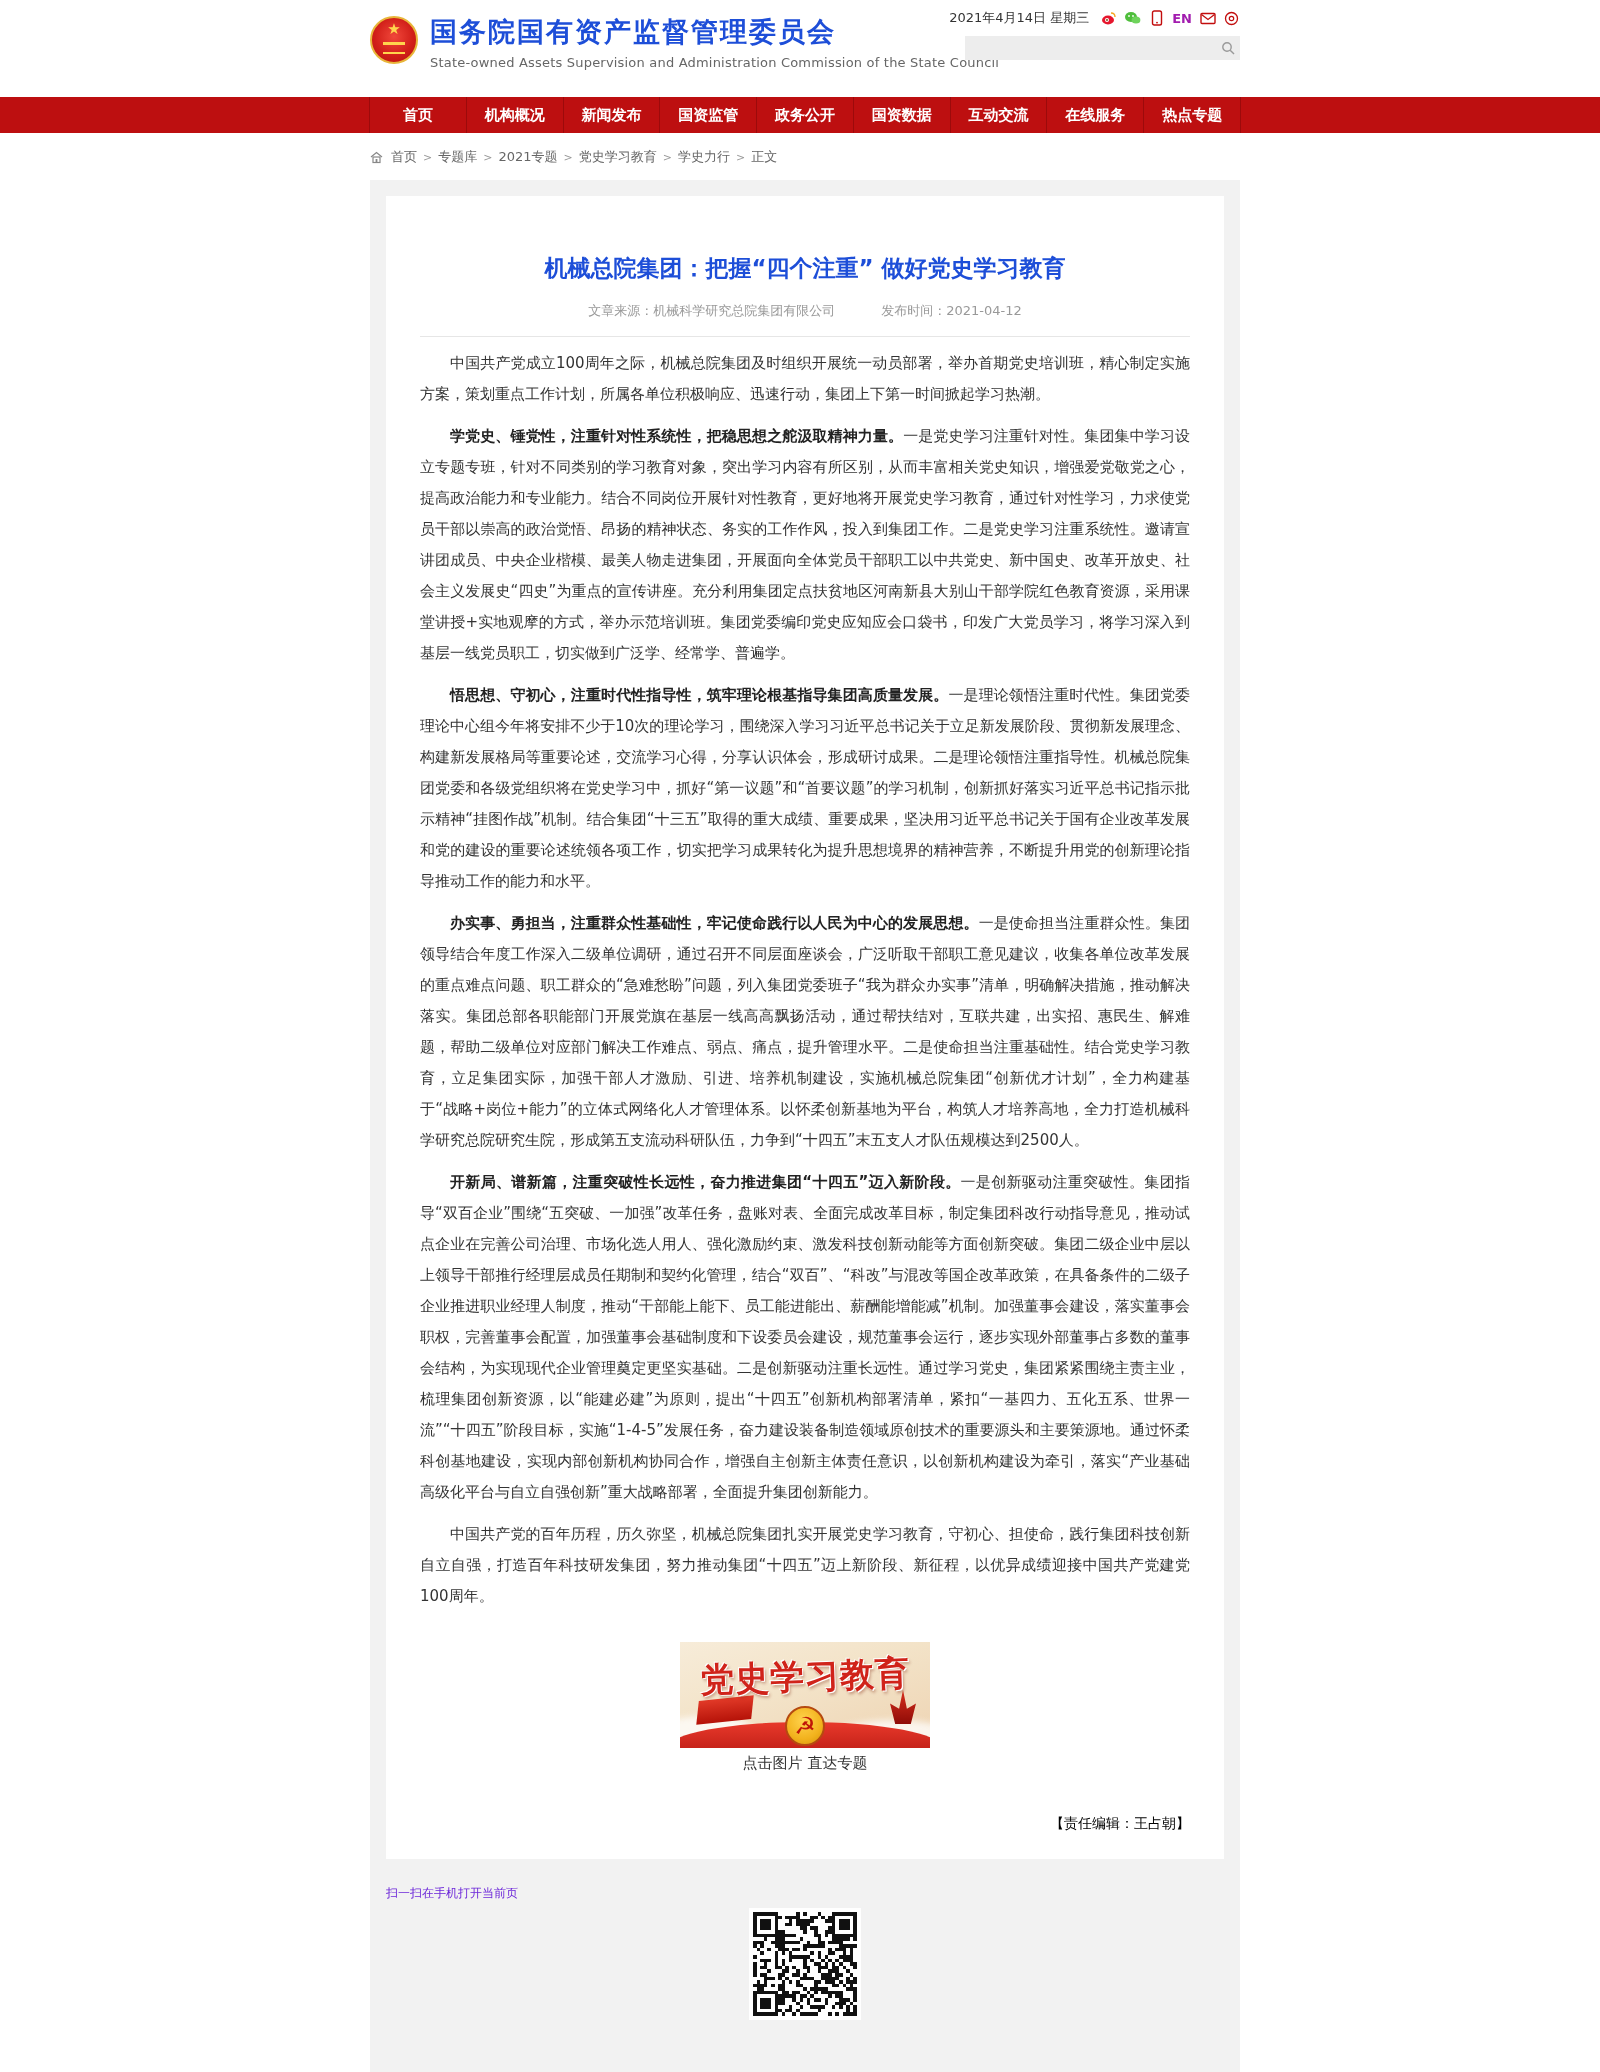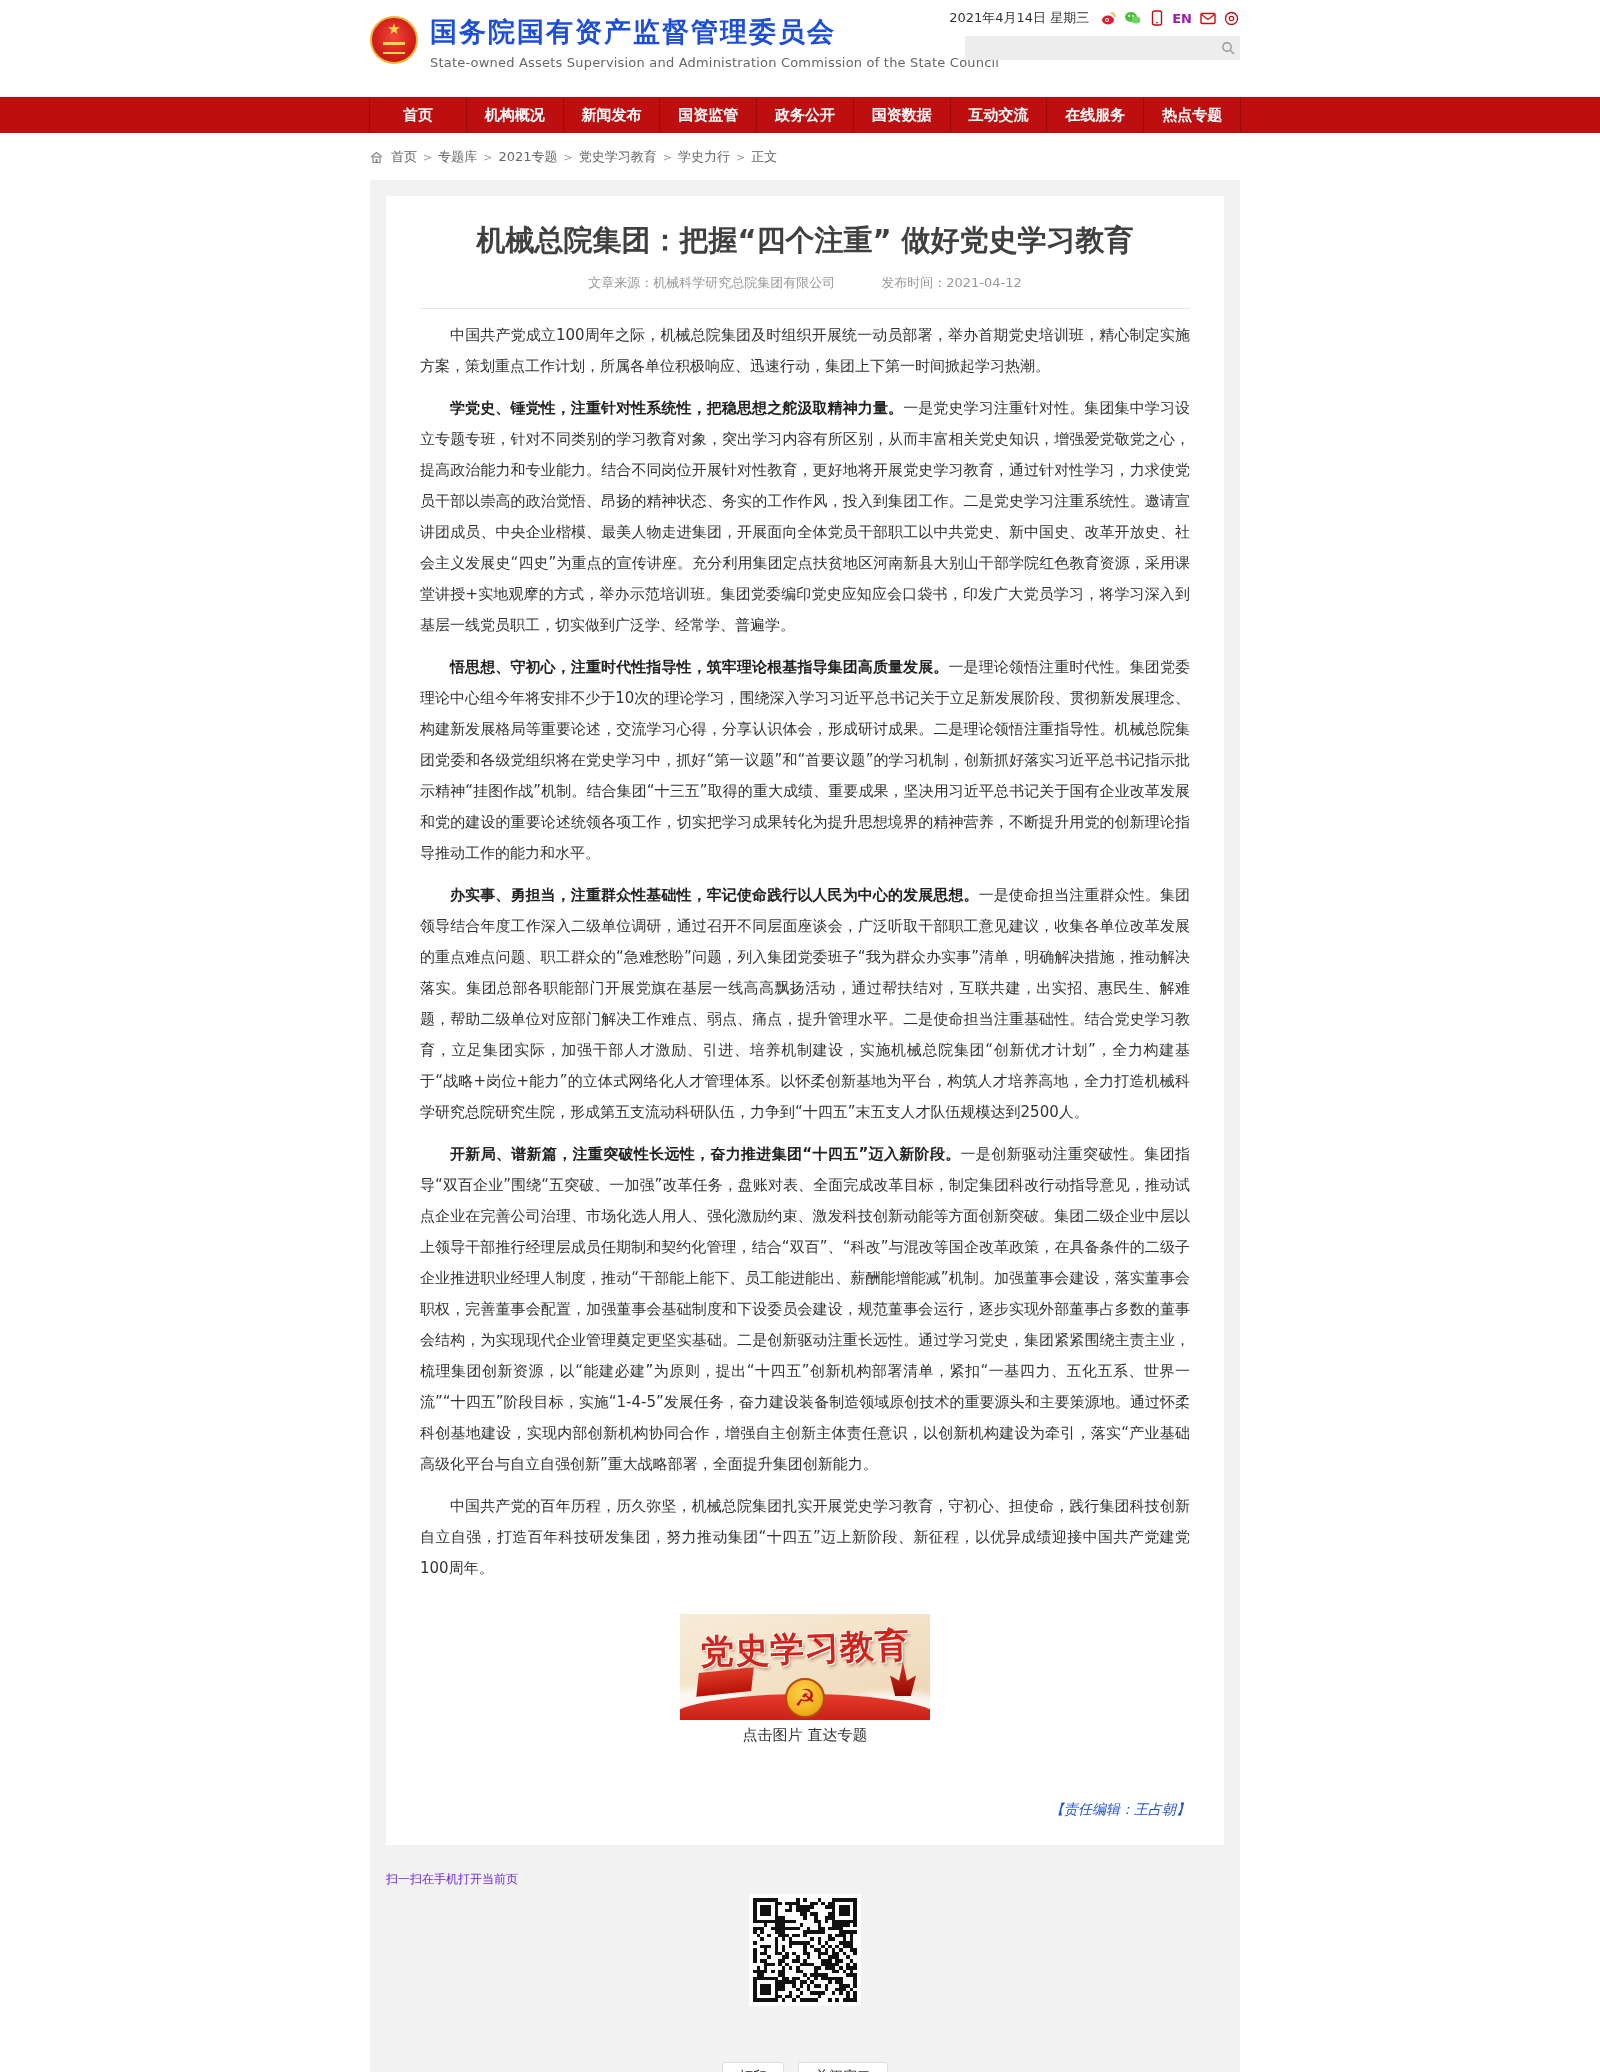--- a/index.html
+++ b/index.html
@@ -45,21 +45,21 @@
   
   .breadcrumb { margin:14px 0 0 370px; height:20px; display:flex; align-items:center;
     font-size:13px; color:#666; gap:6px; }
   .breadcrumb .crumb { cursor:pointer; }
   .breadcrumb .sep { color:#999; font-size:11px; }
   .crumb-home-icon { display:inline-flex; margin-right:2px; }
 
   
   .column { width:870px; margin:13px 0 0 370px; background:#f2f2f2; padding:16px 16px 70px 16px; }
   .card { background:#fff; padding:28px 34px 26px 34px; }
-  .article-title { text-align:center; font-size:29px; font-weight:bold; color:#404040; line-height:32px; }
+  .article-title { text-align:center; font-size:23px; font-weight:bold; color:#1d4ed8; line-height:32px;margin-top:28px; }
   .article-meta { text-align:center; margin-top:18px; font-size:13px; color:#999; }
   .article-meta .m2 { margin-left:42px; }
   .divider { border:none; border-top:1px solid #e6e6e6; margin:16px 0 6px 0; }
 
   .article-body p { font-size:15px; line-height:31px; text-align:justify; margin-top:11px;
     text-indent:2em; color:#333; }
   .article-body p b { font-weight:bold; color:#222; }
 
   
   .banner { width:250px; height:106px; margin:30px auto 0 auto; position:relative; overflow:hidden;
@@ -76,21 +76,21 @@
   .banner-title { position:absolute; top:12px; left:0; right:0; text-align:center;
     font-size:34px; font-weight:bold; color:#d0231a; transform:rotate(-2deg);
     text-shadow:1px 1px 0 #fff,-1px -1px 0 #fff,2px 3px 3px rgba(120,30,10,.35); letter-spacing:1px; }
   .banner .emblem2 { position:absolute; left:50%; bottom:2px; transform:translateX(-50%);
     width:40px; height:40px; border-radius:50%;
     background:radial-gradient(circle at 45% 35%, #ffd34d 0%, #f2b21d 60%, #d59207 100%);
     border:2px solid #b64a10; display:flex; align-items:center; justify-content:center;
     color:#c01508; font-size:24px; line-height:24px; }
 
   .banner-caption { text-align:center; margin-top:6px; font-size:15px; color:#333; }
-  .editor-line { text-align:right; margin-top:56px; font-size:14px; color:#1d4ed8;font-style:italic; }
+  .editor-line { text-align:right; margin-top:42px; font-size:14px; color:#000000; }
 
   
   .qr-tip { text-align:left; margin-top:26px; font-size:12px; color:#6d28d9; }
   .qr-box { width:112px; height:112px; background:#fff; margin:6px auto 0 auto; padding:4px; }
   .qr-grid { width:104px; height:104px; display:grid;
     grid-template-columns:repeat(29,1fr); grid-template-rows:repeat(29,1fr); background:#fff; }
   .qr-grid i { display:block; }
   .qr-grid i.d { background:#111; }
 
   .btn-row { display:flex; justify-content:center; gap:14px; margin-top:56px; }

